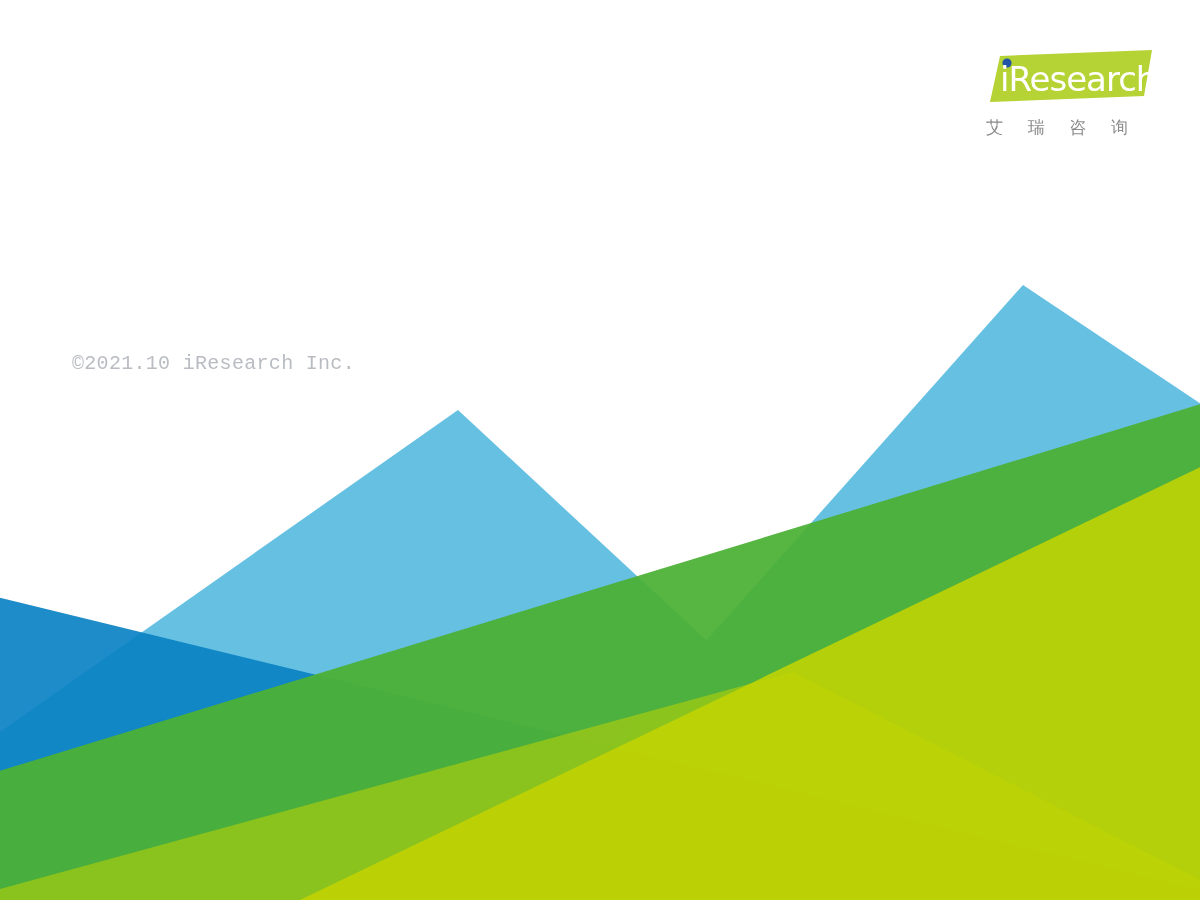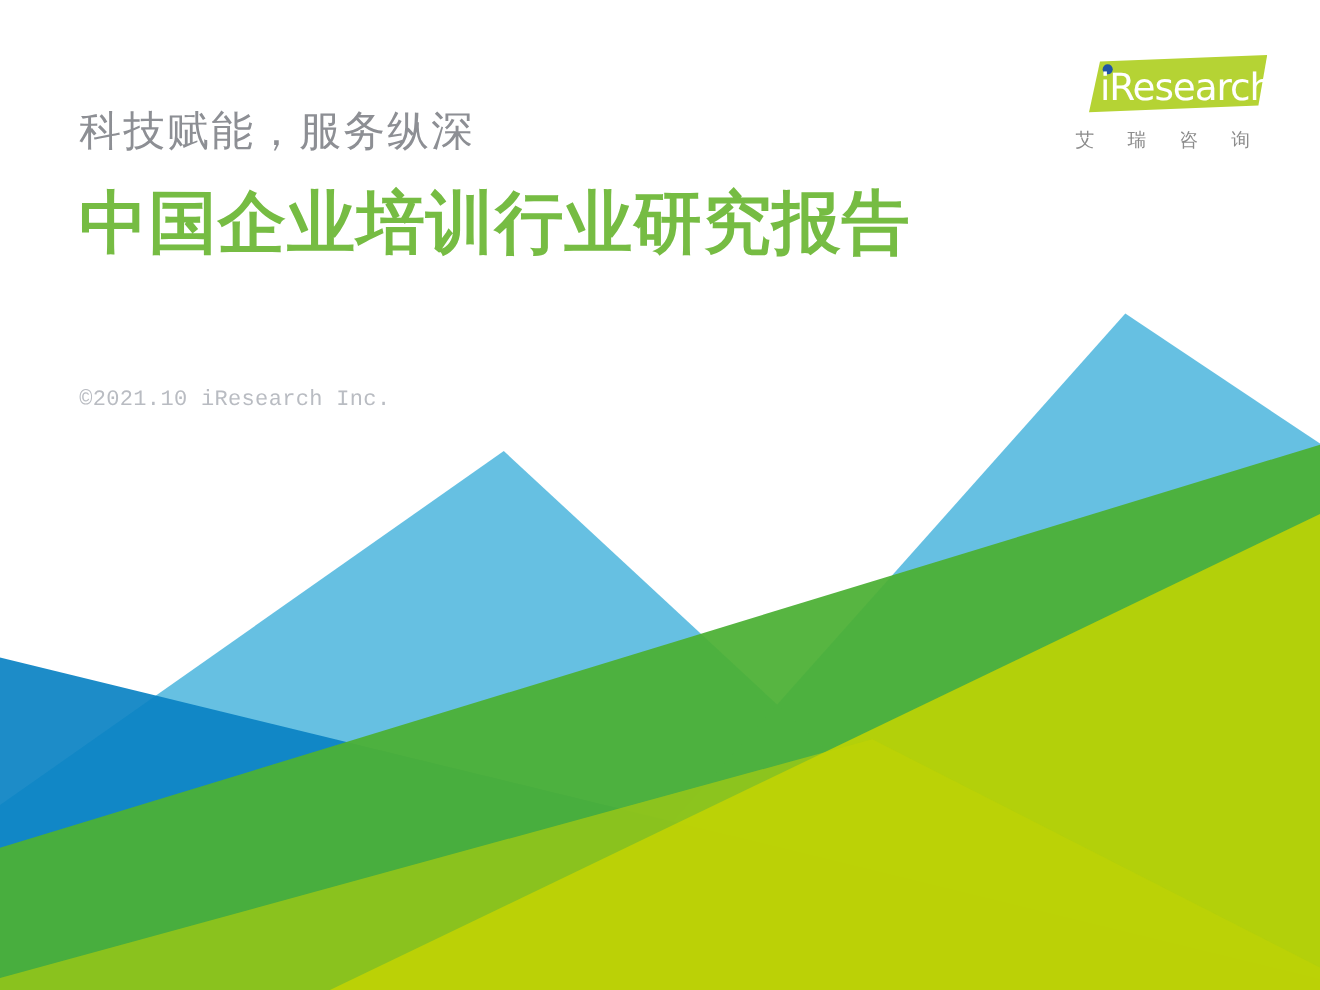--- a/index.html
+++ b/index.html
@@ -44,21 +44,21 @@
     height: 56px;
     margin: 0 0 12px auto;
   }
   #logo-mark svg { display: block; }
   #logo-cn {
     margin-top: 9px;
     font-size: 17px;
     letter-spacing: 10px;
     color: #8c8c8c;
     text-indent: 10px;
-    font-family: Liberation Mono, monospace;
+    font-family: Liberation Sans, sans-serif;
     white-space: nowrap;
   }
 
   
   #text-block {
     position: absolute;
     left: 72px;
     top: 96px;
     z-index: 5;
   }
@@ -103,24 +103,20 @@
     <g style="mix-blend-mode:multiply">
       <polygon points="-40,760 458,410 760,690 470,900 -40,900" fill="#55b9df" opacity="0.9"></polygon>
       <polygon points="600,760 1023,285 1240,430 1240,900 640,900" fill="#55b9df" opacity="0.9"></polygon>
       <polygon points="-40,588 1240,900 -40,900" fill="#0a82c3" opacity="0.92"></polygon>
       <polygon points="-40,783 1240,392 1240,900 -40,900" fill="#4cb035" opacity="0.94"></polygon>
       <polygon points="1240,448 1240,900 300,900" fill="#c1d403" opacity="0.88"></polygon>
       <polygon points="-40,900 793,672 1240,900" fill="#c1d403" opacity="0.55"></polygon>
     </g>
   </svg>
 
-  <div id="text-block">
-    <div id="subtitle">科技赋能，服务纵深</div>
-    <div id="main-title">中国企业培训行业研究报告</div>
-  </div>
 
   <div id="copyright">©2021.10 iResearch Inc.</div>
 
   <div id="logo-block">
     <div id="logo-mark">
       <svg viewBox="0 0 168 56" width="168" height="56" xmlns="http://www.w3.org/2000/svg">
         <polygon points="16,8 168,2 160,48 6,54" fill="#b5d334"></polygon>
         <circle cx="23" cy="15" r="4.6" fill="#2255a4"></circle>
         <text x="16" y="43" font-family="'DejaVu Sans','Liberation Sans',sans-serif" font-size="34" fill="#ffffff" letter-spacing="-1">iResearch</text>
       </svg>

